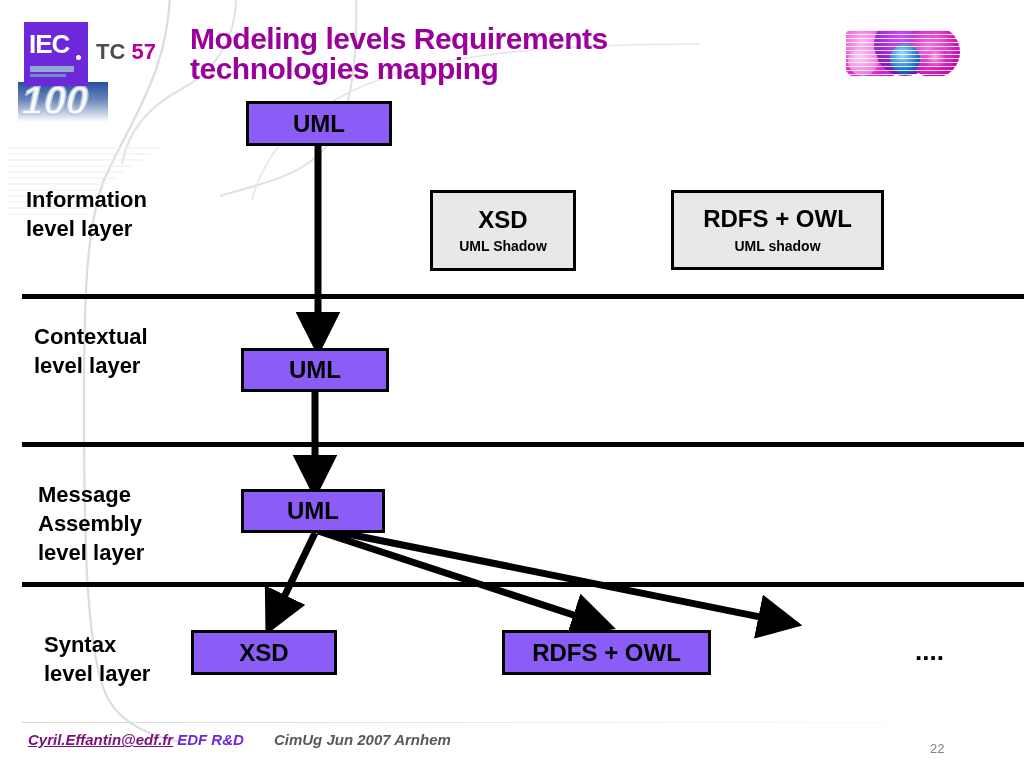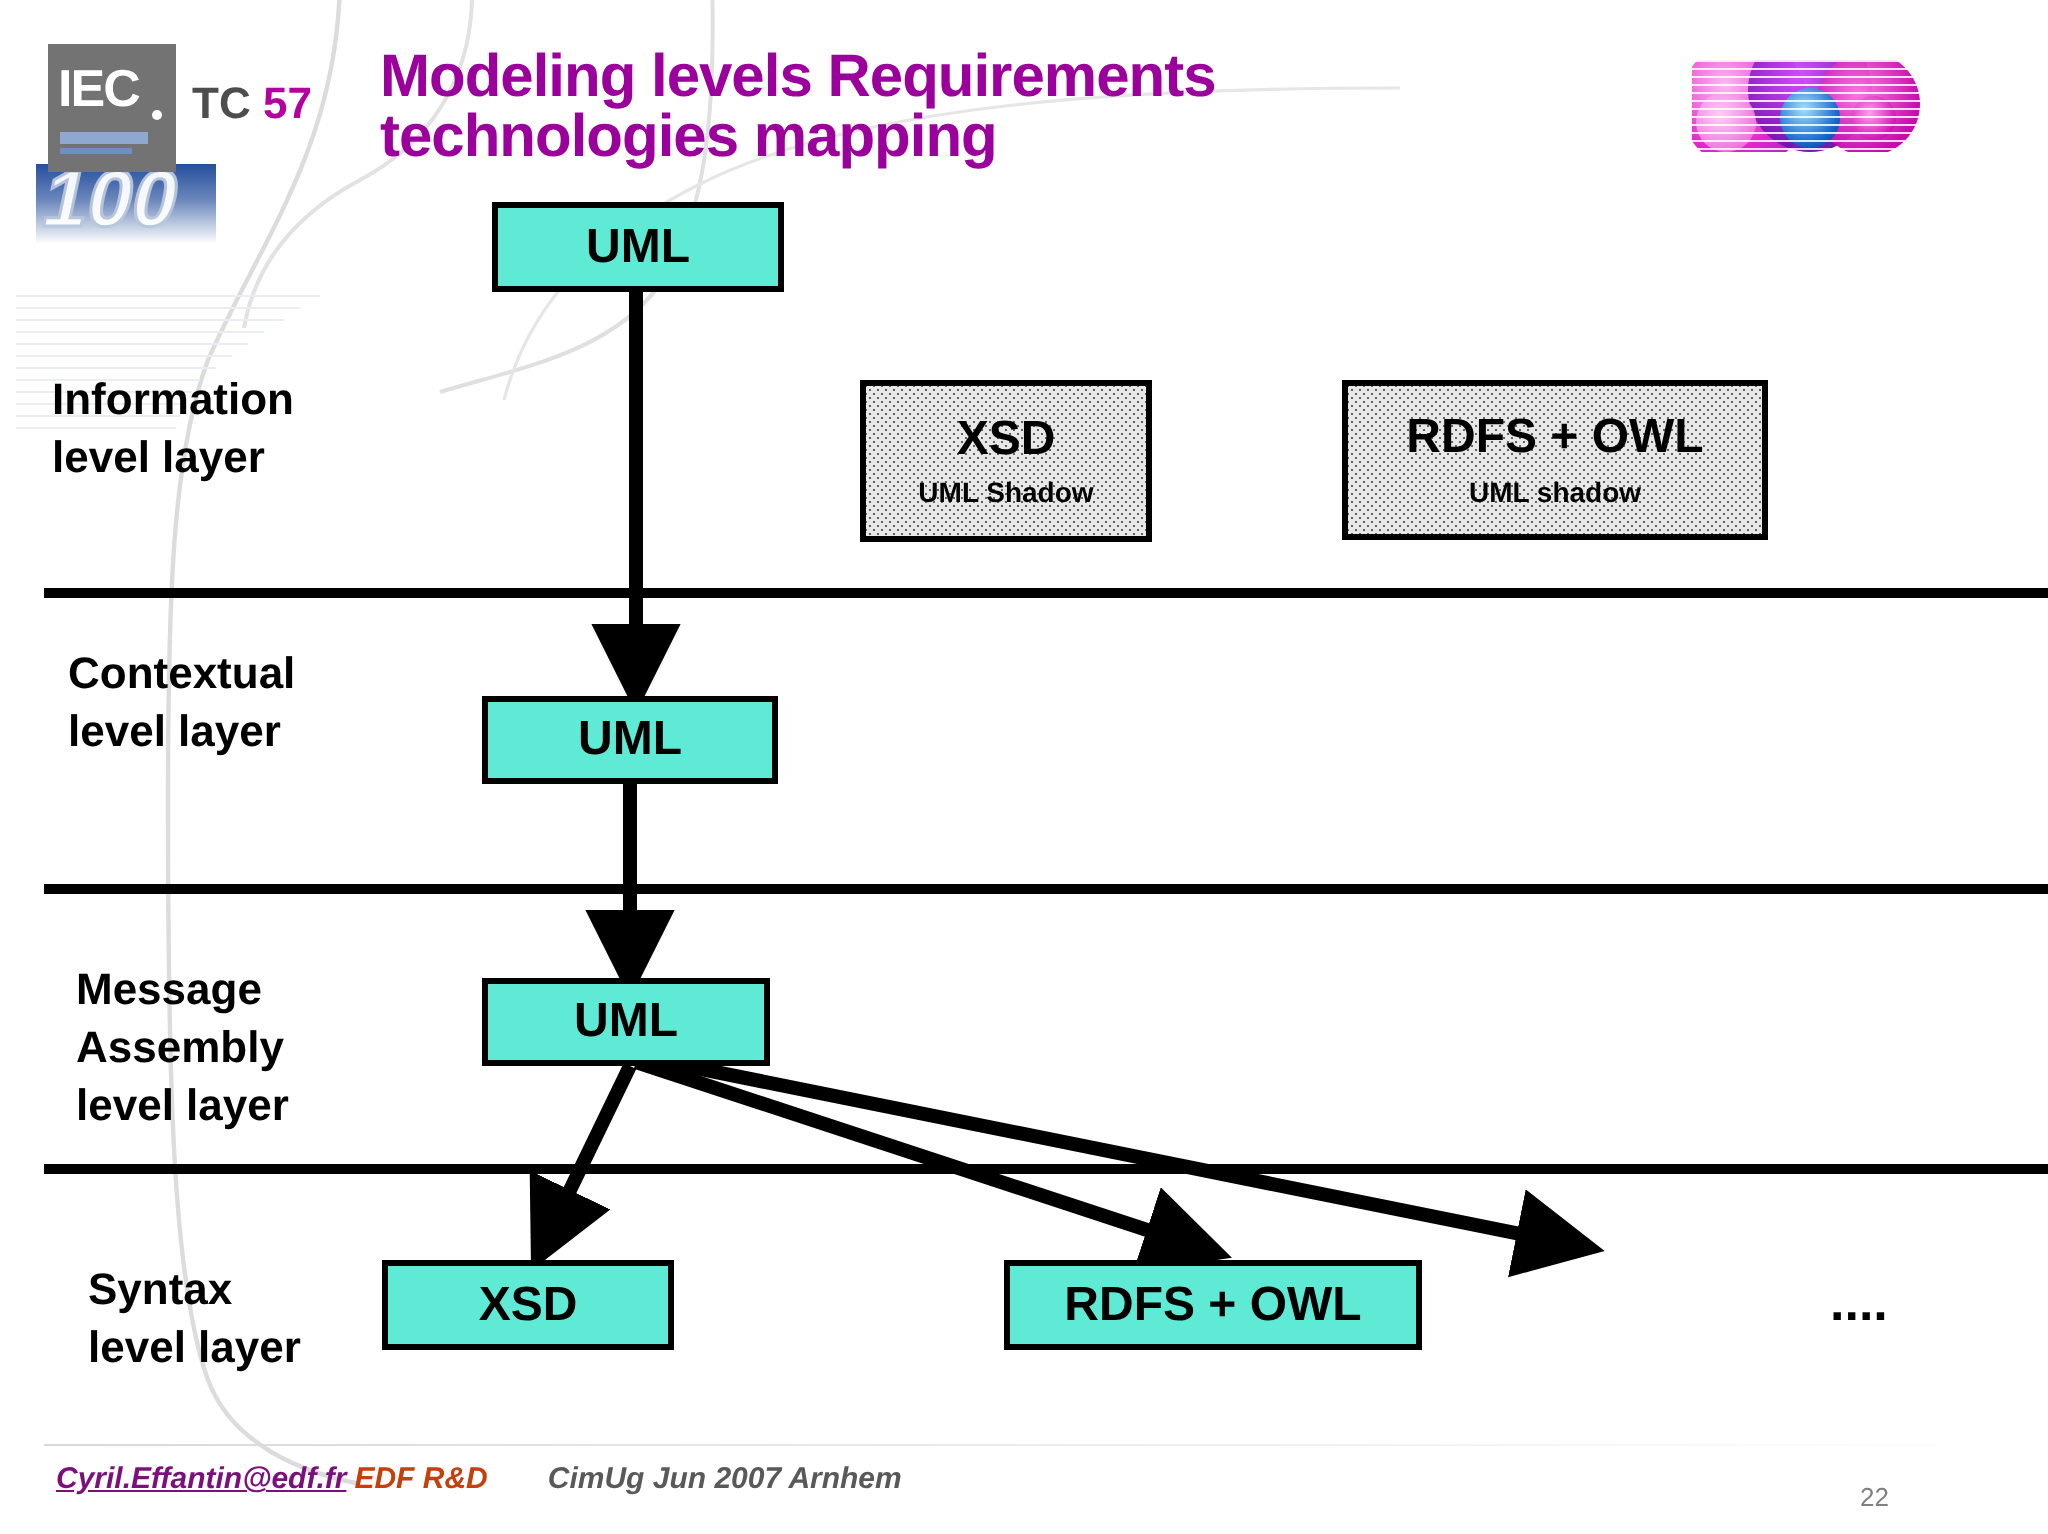--- a/index.html
+++ b/index.html
@@ -17,21 +17,21 @@
     overflow:hidden;
   }
 
   
   .bg-svg{position:absolute;left:0;top:0;width:1024px;height:767px;pointer-events:none;}
 
   
   .logo-wrap{position:absolute;left:24px;top:22px;width:64px;height:118px;}
   .logo-box{
     position:absolute;left:0;top:0;width:64px;height:64px;
-    background:#737373;
+    background:#6d28d9;
   }
   .logo-text{
     position:absolute;left:5px;top:9px;
     font-family:"Liberation Sans", sans-serif;
     font-weight:bold;font-size:26px;letter-spacing:-1px;
     color:#ffffff;line-height:1;
   }
   .logo-dot{
     position:absolute;right:7px;top:33px;width:5px;height:5px;border-radius:50%;
     background:#ffffff;
@@ -106,21 +106,21 @@
     position:absolute;
     font-family:"Liberation Sans", sans-serif;
     font-weight:bold;font-size:22px;line-height:29px;
     color:#000000;white-space:pre-line;
   }
 
   
   .node{
     position:absolute;
     border:3px solid #000000;
-    background:#5eead4;
+    background:#8b5cf6;
     box-sizing:border-box;
     display:flex;flex-direction:column;
     align-items:center;justify-content:center;
     font-family:"Liberation Sans", sans-serif;
   }
   .node .main{
     font-weight:bold;font-size:24px;color:#000000;line-height:1.05;
   }
   .node .sub{
     font-weight:bold;font-size:14px;color:#000000;margin-top:6px;
@@ -146,21 +146,21 @@
   
   .footer{
     position:absolute;left:28px;top:731px;
     font-family:"Liberation Sans", sans-serif;
     font-size:15px;font-weight:bold;font-style:italic;
     white-space:nowrap;
   }
   .footer .mail{
     color:#7b0f7b;text-decoration:underline;
   }
-  .footer .org{color:#c2410c;margin-left:4px;}
+  .footer .org{color:#6d28d9;margin-left:4px;}
   .footer .conf{color:#595959;margin-left:30px;text-align:right;}
   .page-num{
     position:absolute;left:930px;top:741px;
     font-family:"Liberation Sans", sans-serif;
     font-size:13px;color:#808080;
   }
   .footer-rule{
     position:absolute;left:22px;top:722px;width:986px;height:1px;
     background:linear-gradient(90deg,#d8d8d8,#efefef 60%,#ffffff);
   }

